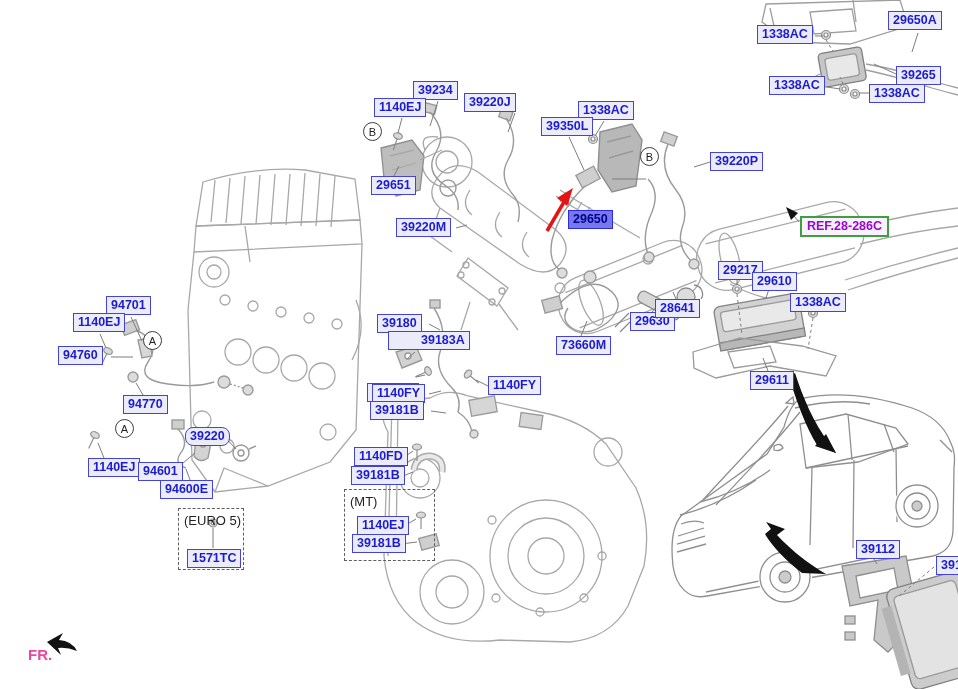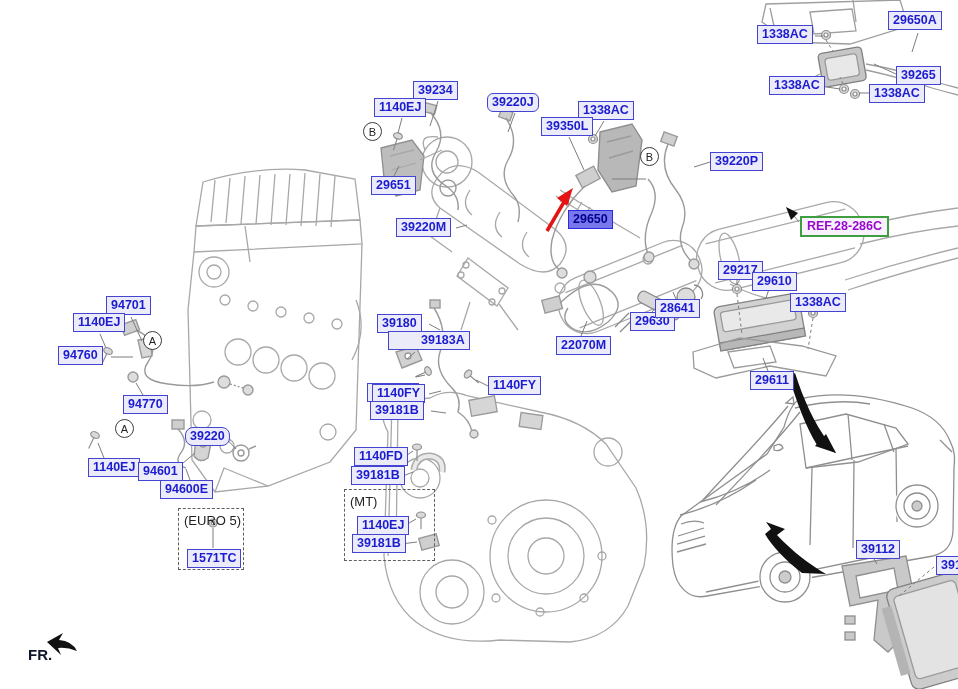--- a/index.html
+++ b/index.html
@@ -16,21 +16,21 @@
   .plabel.ref{color:var(--ref-text,#9908cf);border:2px solid var(--ref-border,#3f9e3f);
           background:#f7f2fc;padding:1px 5px;}
   .plabel.partial{}
   .dcircle{position:absolute;width:17px;height:17px;border:1.3px solid #3c3c3c;border-radius:50%;
           background:#fff;color:#222;font:11px "Liberation Sans",sans-serif;
           display:flex;align-items:center;justify-content:center;z-index:2;}
   .gbox{position:absolute;border:1.5px dashed #5e5e5e;z-index:2;}
   .gtitle{position:absolute;left:5px;top:4px;font:13px "Liberation Sans",sans-serif;color:#222;
           white-space:nowrap;}
   .fr{position:absolute;left:28px;top:646px;font:bold 15px "Liberation Sans",sans-serif;
-      color:#0f172a;z-index:3;}
+      color:#ec4899;z-index:3;}
 </style>
 </head>
 <body>
 
 <svg id="art" width="958" height="689" viewBox="0 0 958 689">
 
   <g stroke="#a8a8a8" stroke-width="1.3" fill="none">
     <path d="M196,226 L203,182 Q255,166 305,170 L355,179 L360,220 Z"></path>
     <path d="M215,180 L211,222 M230,178 L226,223 M245,176 L241,224 M260,175 L256,224 M275,174 L271,225 M290,174 L286,225 M305,173 L301,226 M320,174 L316,226 M335,176 L331,227"></path>
     <path d="M196,226 L360,220 L362,244 L194,252 Z"></path>
@@ -316,21 +316,21 @@
     <div class="gbox" style="left: 344px; top: 489px; width: 89px; height: 70px; text-align: center;">
       <span class="gtitle">(MT)</span>
     </div>
     <div class="plabel" style="left: 757px; top: 25px;">1338AC</div>
     <div class="plabel" style="left: 888px; top: 11px;">29650A</div>
     <div class="plabel" style="left: 769px; top: 76px;">1338AC</div>
     <div class="plabel" style="left: 896px; top: 66px;">39265</div>
     <div class="plabel" style="left: 869px; top: 84px;">1338AC</div>
     <div class="plabel" style="left: 413px; top: 81px;">39234</div>
     <div class="plabel" style="left: 374px; top: 98px;">1140EJ</div>
-    <div class="plabel" style="left: 487px; top: 93px; border-radius: 6px;">39220J</div>
+    <div class="plabel" style="left: 464px; top: 93px;">39220J</div>
     <div class="plabel" style="left: 578px; top: 101px;">1338AC</div>
     <div class="plabel" style="left: 541px; top: 117px;">39350L</div>
     <div class="plabel" style="left: 371px; top: 176px;">29651</div>
     <div class="plabel" style="left: 396px; top: 218px;">39220M</div>
     <div class="plabel selected" style="left: 568px; top: 170px; margin-top: 40px;">29650</div>
     <div class="plabel" style="left: 710px; top: 152px;">39220P</div>
     <div class="plabel ref" style="left: 800px; top: 216px;">REF.28-286C</div>
     <div class="plabel" style="left: 106px; top: 296px;">94701</div>
     <div class="plabel" style="left: 73px; top: 313px;">1140EJ</div>
     <div class="plabel" style="left: 58px; top: 346px;">94760</div>
@@ -343,21 +343,21 @@
     <div class="plabel" style="left: 377px; top: 314px;">39180</div>
     <div class="plabel" style="left: 388px; top: 331px; padding-left: 32px;">39183A</div>
     <div class="plabel" style="left: 367px; top: 367px; margin-top: 16px;">1140FZ</div>
     <div class="plabel" style="left: 372px; top: 384px;">1140FY</div>
     <div class="plabel" style="left: 370px; top: 401px;">39181B</div>
     <div class="plabel" style="left: 488px; top: 376px;">1140FY</div>
     <div class="plabel" style="left: 354px; top: 447px;">1140FD</div>
     <div class="plabel" style="left: 351px; top: 466px;">39181B</div>
     <div class="plabel" style="left: 357px; top: 516px;">1140EJ</div>
     <div class="plabel" style="left: 352px; top: 534px;">39181B</div>
-    <div class="plabel" style="left: 556px; top: 336px;">22070M</div>
+    <div class="plabel" style="left: 556px; top: 336px;">73660M</div>
     <div class="plabel" style="left: 630px; top: 312px;">29630</div>
     <div class="plabel" style="left: 655px; top: 299px;">28641</div>
     <div class="plabel" style="left: 718px; top: 261px;">29217</div>
     <div class="plabel" style="left: 752px; top: 272px;">29610</div>
     <div class="plabel" style="left: 790px; top: 293px;">1338AC</div>
     <div class="plabel" style="left: 750px; top: 371px;">29611</div>
     <div class="plabel" style="left: 856px; top: 540px;">39112</div>
     <div class="plabel partial" style="left: 936px; top: 556px;">391</div>
     <div class="dcircle" style="left: 363px; top: 122px;">B</div>
     <div class="dcircle" style="left: 640px; top: 147px;">B</div>

